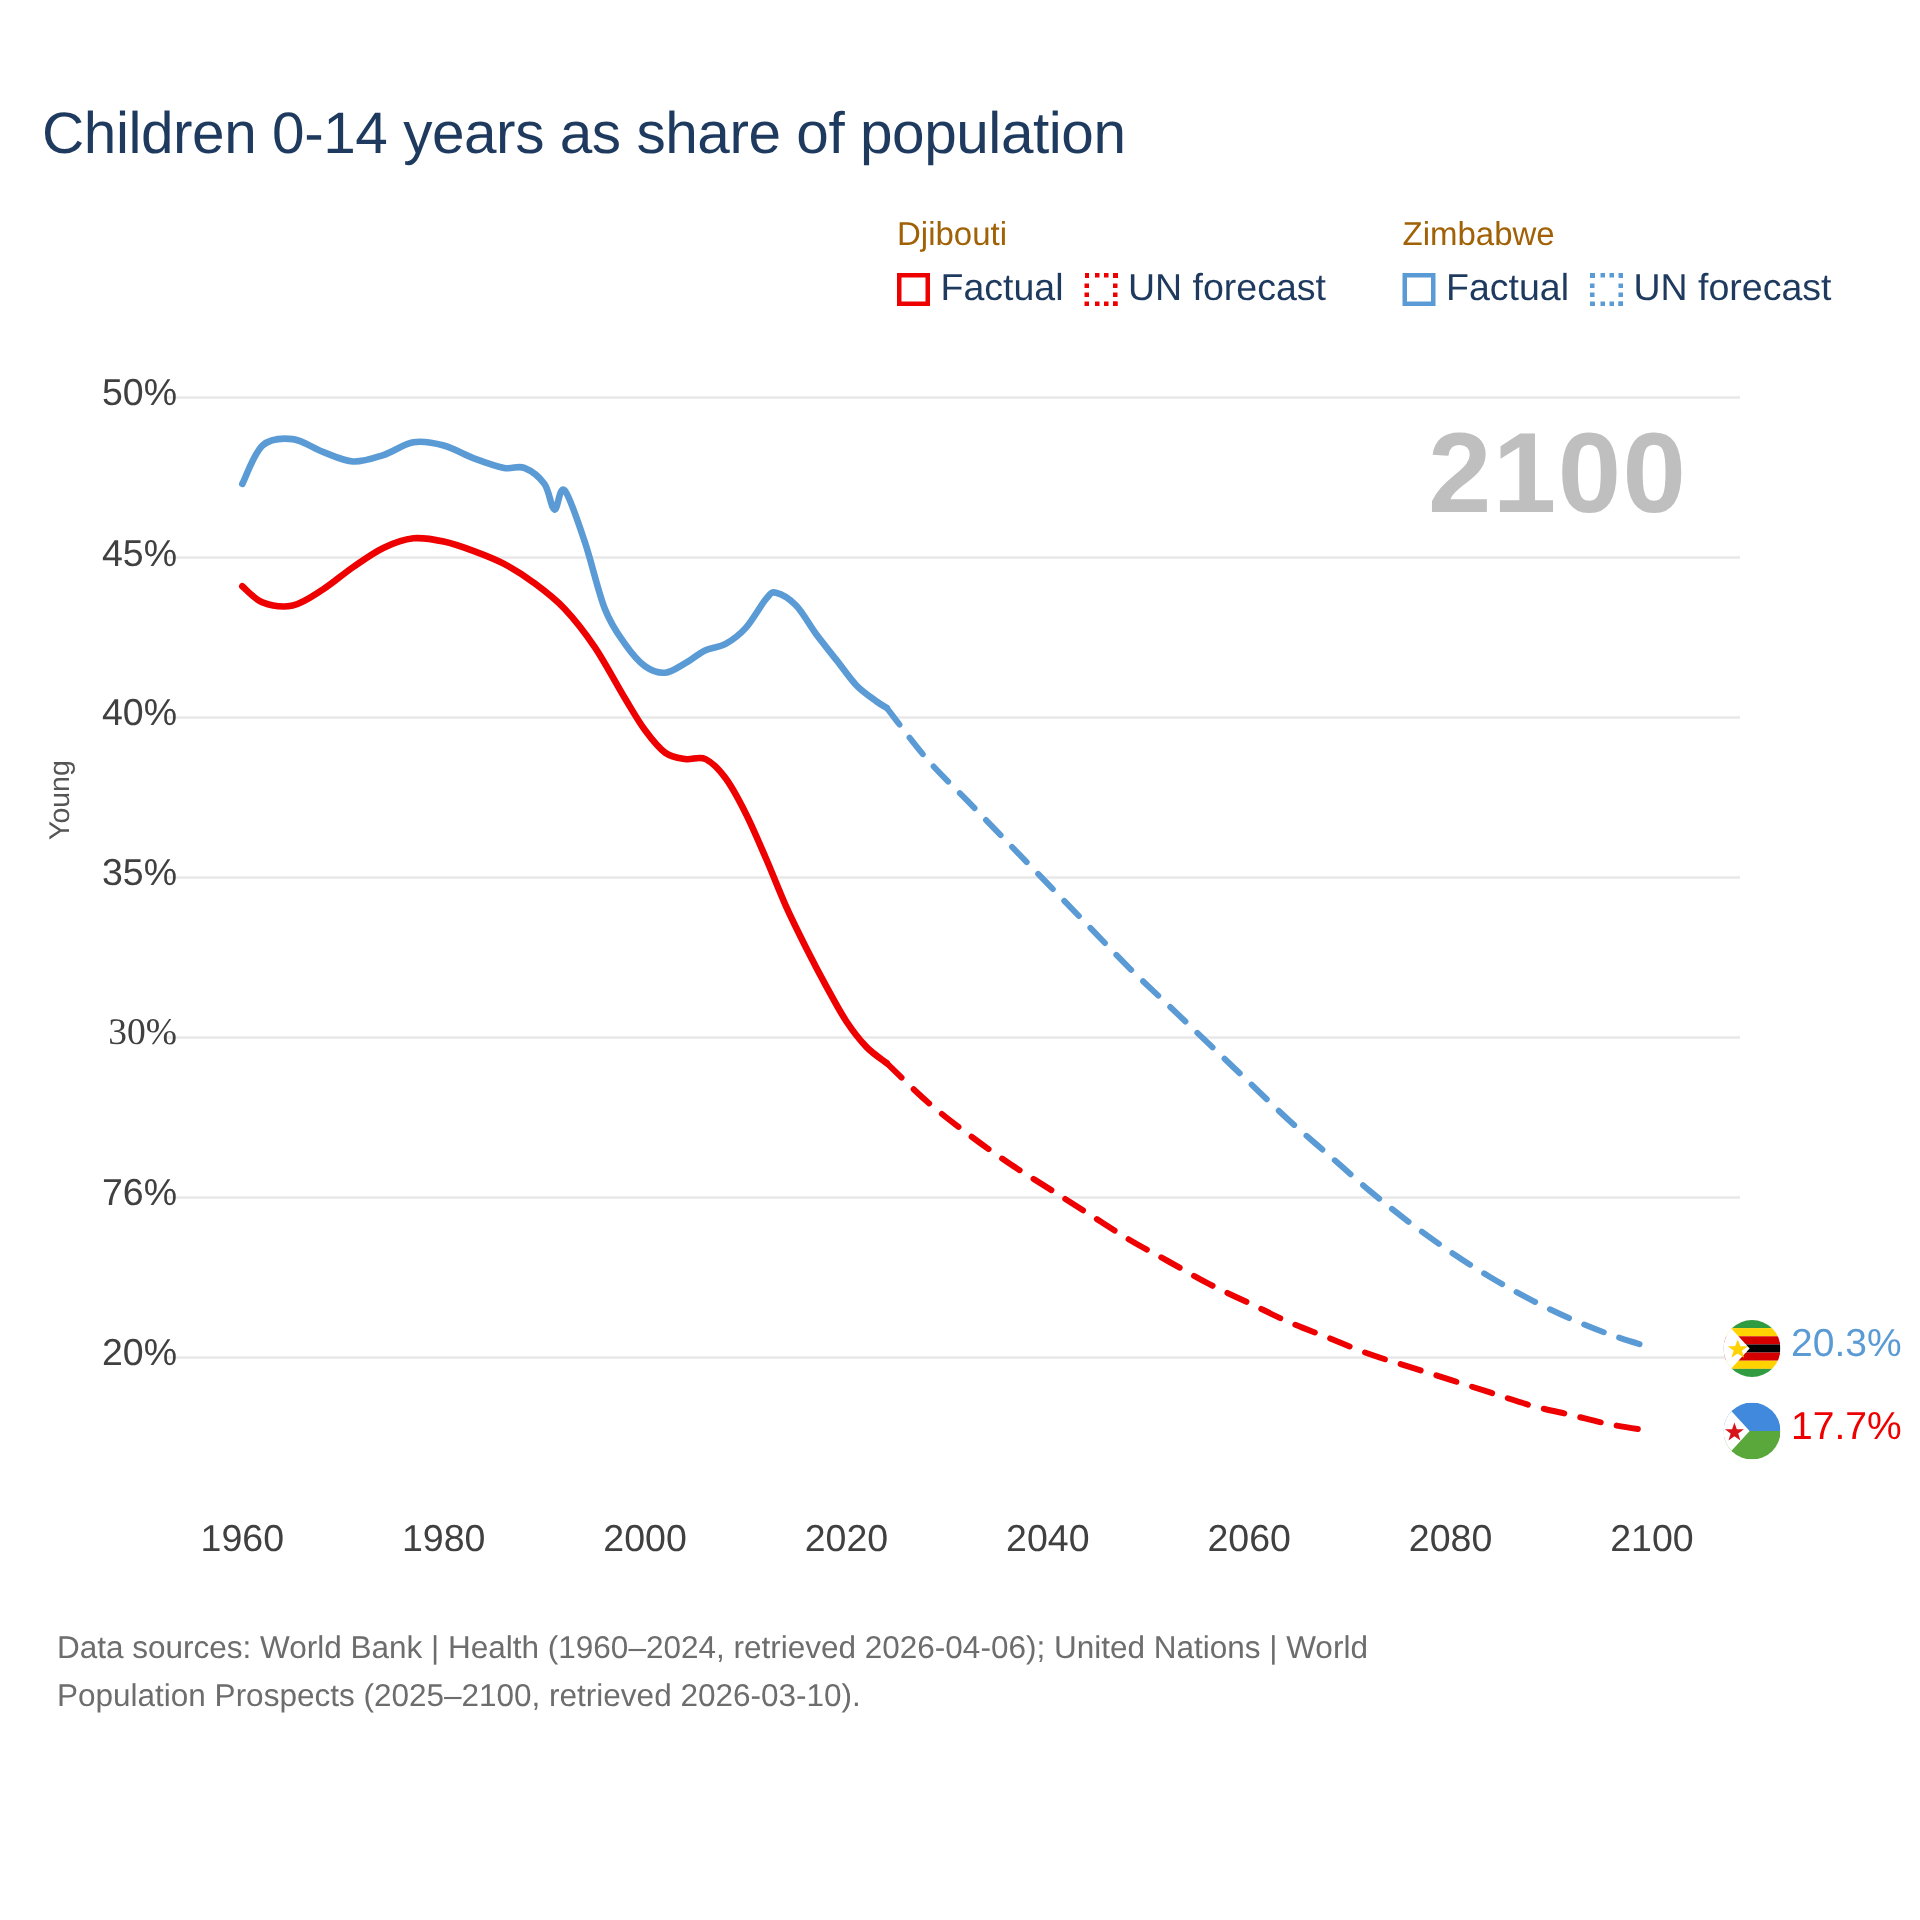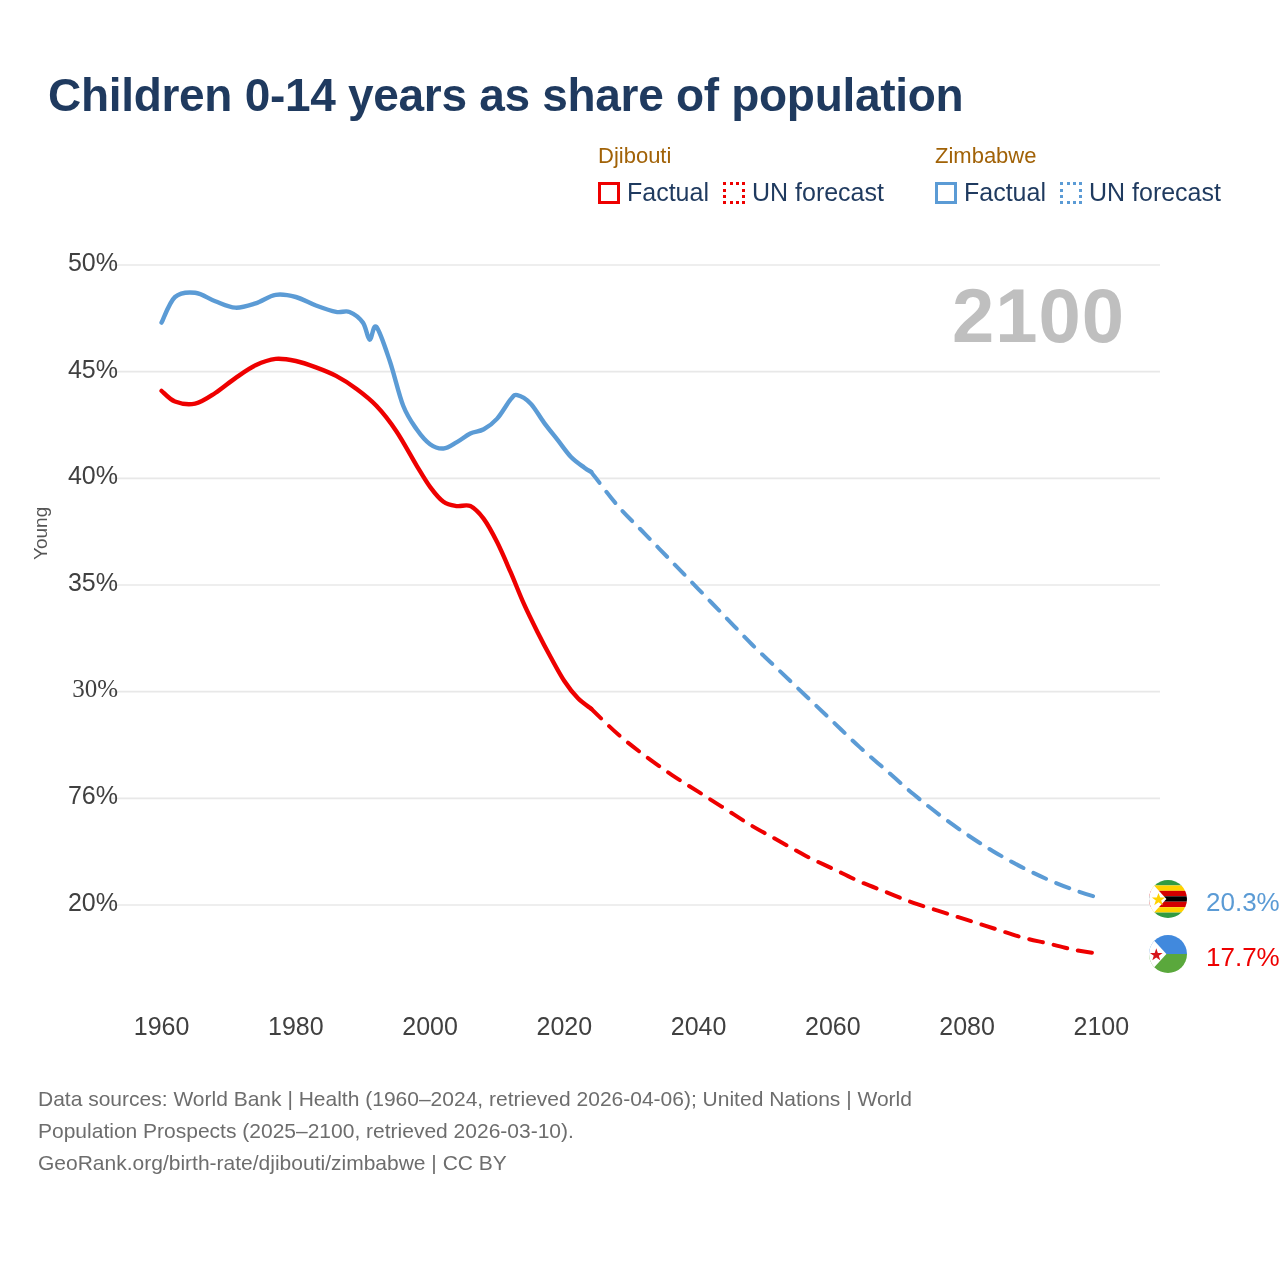--- a/index.html
+++ b/index.html
@@ -21,26 +21,25 @@
     left: 0; top: 0;
     width: 1280px;
     height: 1280px;
   }
 
   
   .chart-title {
     position: absolute;
     left: 28px;
     top: 68px;
-    font-size: 46px;
-    font-weight: bold;
+    font-size: 39px;
+    font-weight: normal;
     color: #1f3a5f;
     letter-spacing: -0.3px;
     white-space: nowrap;
-    margin-left: 20px;
   }
 
   
   .legend {
     position: absolute;
     top: 143px;
     left: 598px;
     width: 660px;
     height: 80px;
   }
@@ -118,22 +117,22 @@
     color: #404040;
     white-space: nowrap;
   }
   .y-tick { text-align: right; width: 96px; left: 22px; }
   .x-tick { text-align: center; width: 120px; }
 
   
   .endpoint {
     position: absolute;
     display: flex;
-    align-items: flex-end;
-    gap: 19px;
+    align-items: flex-start;
+    gap: 7px;
   }
   .flag-badge {
     width: 38px;
     height: 38px;
     border-radius: 50%;
     overflow: hidden;
     position: relative;
     flex: 0 0 auto;
   }
   .endpoint-value {
@@ -255,16 +254,15 @@
             <polygon points="0,0 11,12 0,24" fill="#ffffff"></polygon>
             <polygon points="4.6,8.4 5.6,11.3 8.6,11.3 6.2,13.1 7.1,16.0 4.6,14.2 2.1,16.0 3.0,13.1 0.6,11.3 3.6,11.3" fill="#d7141a"></polygon>
           </svg></span>
         <span class="endpoint-value red">17.7%</span>
       </div>
     </div>
 
   <div class="footer">
     <div>Data sources: World Bank | Health (1960–2024, retrieved 2026-04-06); United Nations | World</div>
     <div>Population Prospects (2025–2100, retrieved 2026-03-10).</div>
-    <div>GeoRank.org/birth-rate/djibouti/zimbabwe | CC BY</div>
   </div>
 
 </div>
 
 </body></html>

